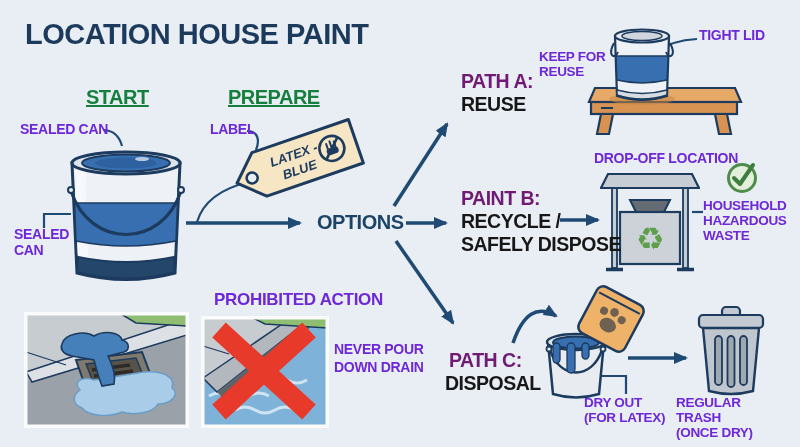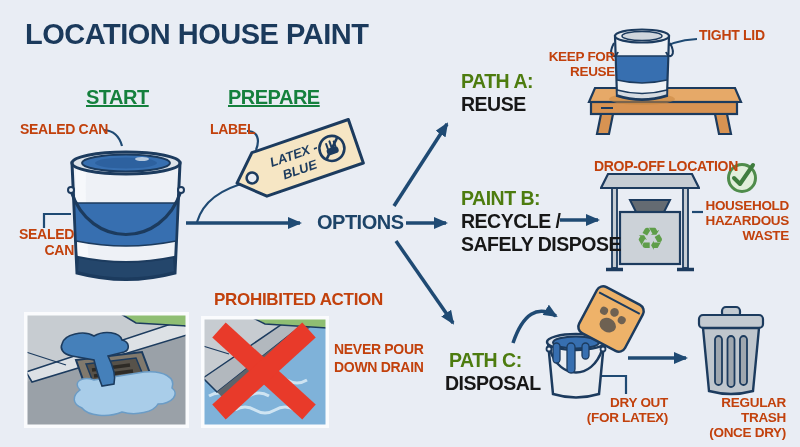--- a/index.html
+++ b/index.html
@@ -1,27 +1,27 @@
 <!DOCTYPE html>
 <html><head>
 <meta charset="utf-8">
 <style>
   html,body{margin:0;padding:0;background:#cfd6e0;}
   .canvas{
     position:relative;width:800px;height:447px;overflow:hidden;
     background:#e9edf4;
     font-family:"Liberation Sans",sans-serif;
   }
-  .t{position:absolute;font-weight:700;color:#c2410c;letter-spacing:-0.3px;
+  .t{position:absolute;font-weight:700;color:#6d28d9;letter-spacing:-0.3px;
      line-height:1.12;white-space:nowrap;}
-  .wrap{white-space:normal;text-align:right;}
+  .wrap{white-space:normal;text-align:left;}
   .title{font-size:29px;letter-spacing:-0.5px;color:#1b3a5c;}
   .sec{font-size:20px;letter-spacing:-0.5px;color:#15803d;text-decoration:underline;}
   .opt{font-size:20px;letter-spacing:-0.5px;color:#1d4468;}
-  .patht{font-size:19.5px;letter-spacing:-0.5px;color:#4d7c0f;}
+  .patht{font-size:19.5px;letter-spacing:-0.5px;color:#701a75;}
   .paths{font-size:19.5px;letter-spacing:-0.5px;color:#171717;}
   .lbl{font-size:13.5px;}
   .lbl14{font-size:14px;}
   .proh{font-size:17px;text-align:right;}
   svg{position:absolute;display:block;}
   .tagtxt{font:italic 700 13px "Liberation Sans",sans-serif;fill:#1c3b5e;}
 </style>
 </head>
 <body>
 
@@ -212,21 +212,21 @@
   <div class="t lbl14 wrap" style="left:14px;top:227px;width:60px">SEALED CAN</div>
   <div class="t lbl14" style="left:210px;top:122px">LABEL</div>
 
   <div class="t opt" style="left:317px;top:211px">OPTIONS</div>
 
   <div class="t patht" style="left:461px;top:71px">PATH A:</div>
   <div class="t paths" style="left:461px;top:94px">REUSE</div>
   <div class="t lbl wrap" style="left:539px;top:49px;width:76px">KEEP FOR REUSE</div>
   <div class="t lbl14" style="left:699px;top:28px">TIGHT LID</div>
 
-  <div class="t lbl14" style="left:594px;top:159px">DROP-OFF LOCATION</div>
+  <div class="t lbl14" style="left:594px;top:151px">DROP-OFF LOCATION</div>
   <div class="t patht" style="left:461px;top:188px">PAINT B:</div>
   <div class="t paths" style="left:461px;top:211px">RECYCLE /</div>
   <div class="t paths" style="left:461px;top:234px">SAFELY DISPOSE</div>
   <div class="t lbl wrap" style="left:703px;top:198px;width:86px">HOUSEHOLD HAZARDOUS WASTE</div>
 
   <div class="t patht" style="left:449px;top:350px">PATH C:</div>
   <div class="t paths" style="left:445px;top:373px">DISPOSAL</div>
 
   <div class="t lbl wrap" style="left:584px;top:395px;width:84px">
     <div>DRY OUT</div>

